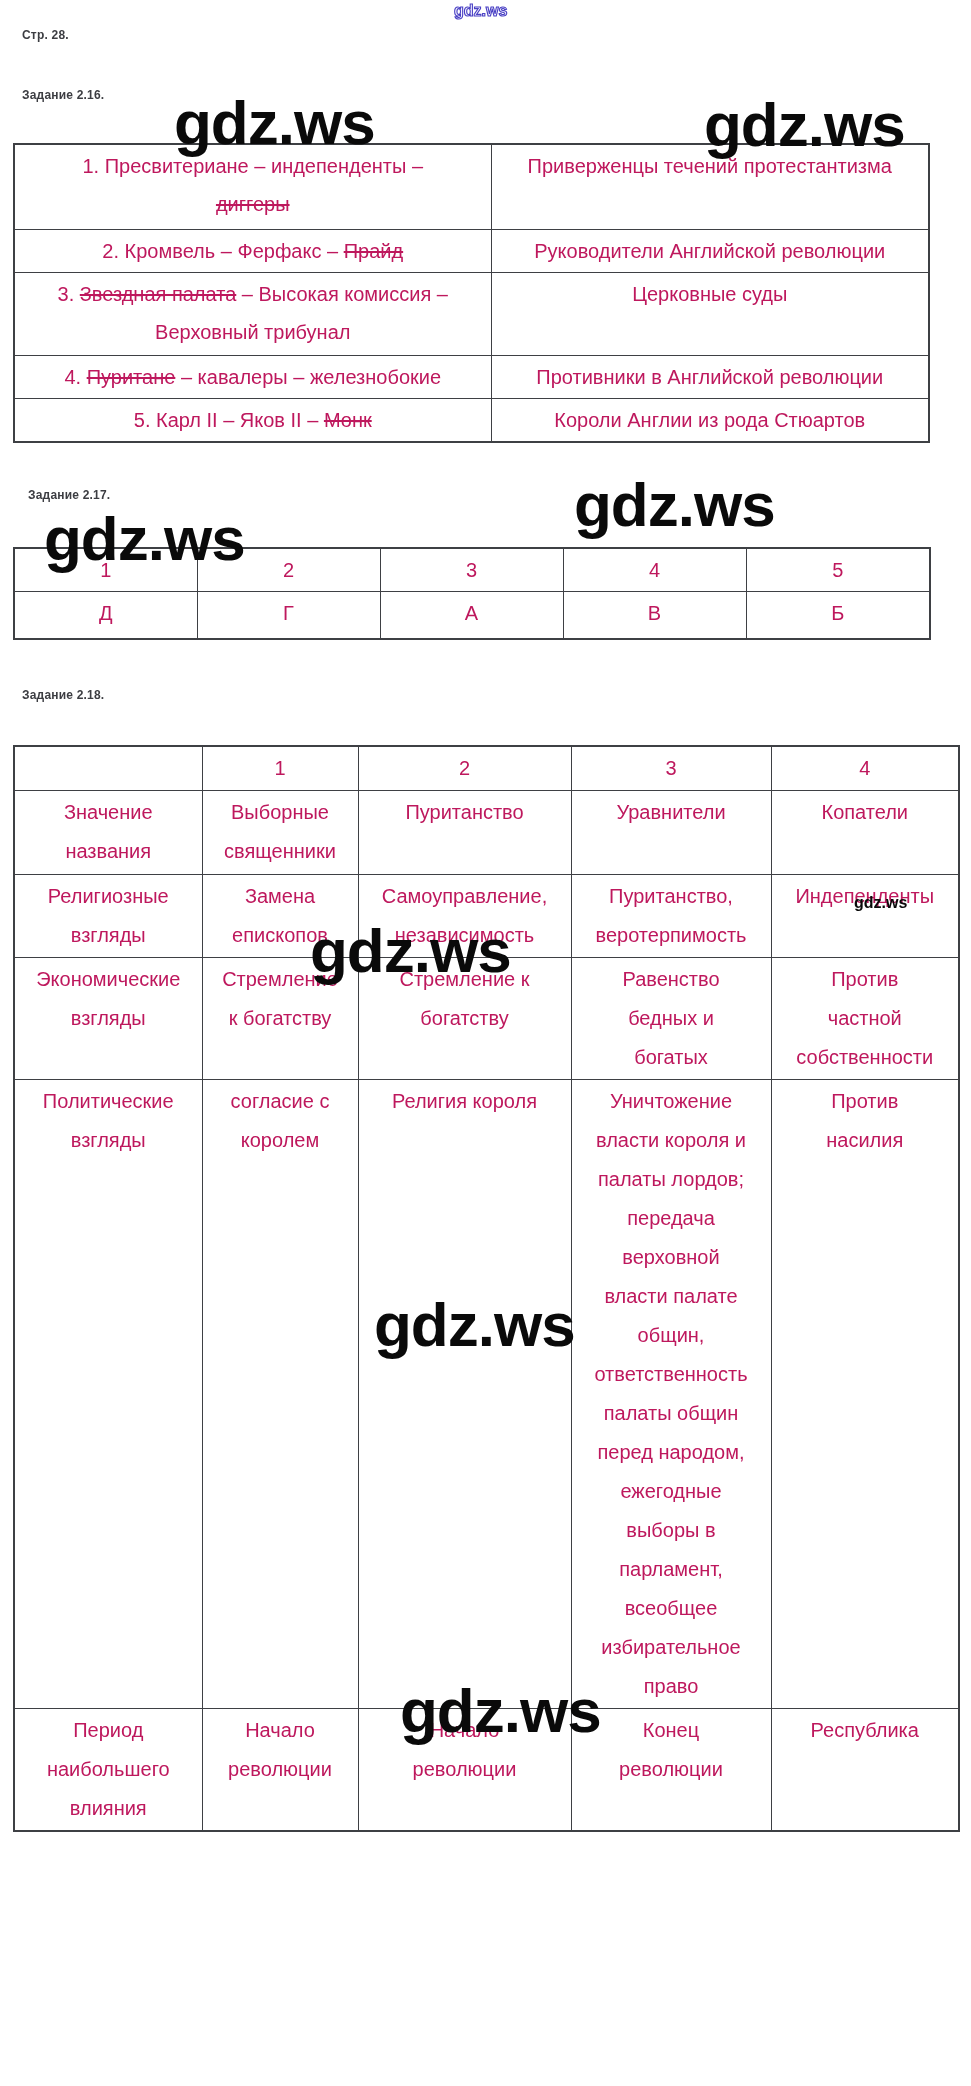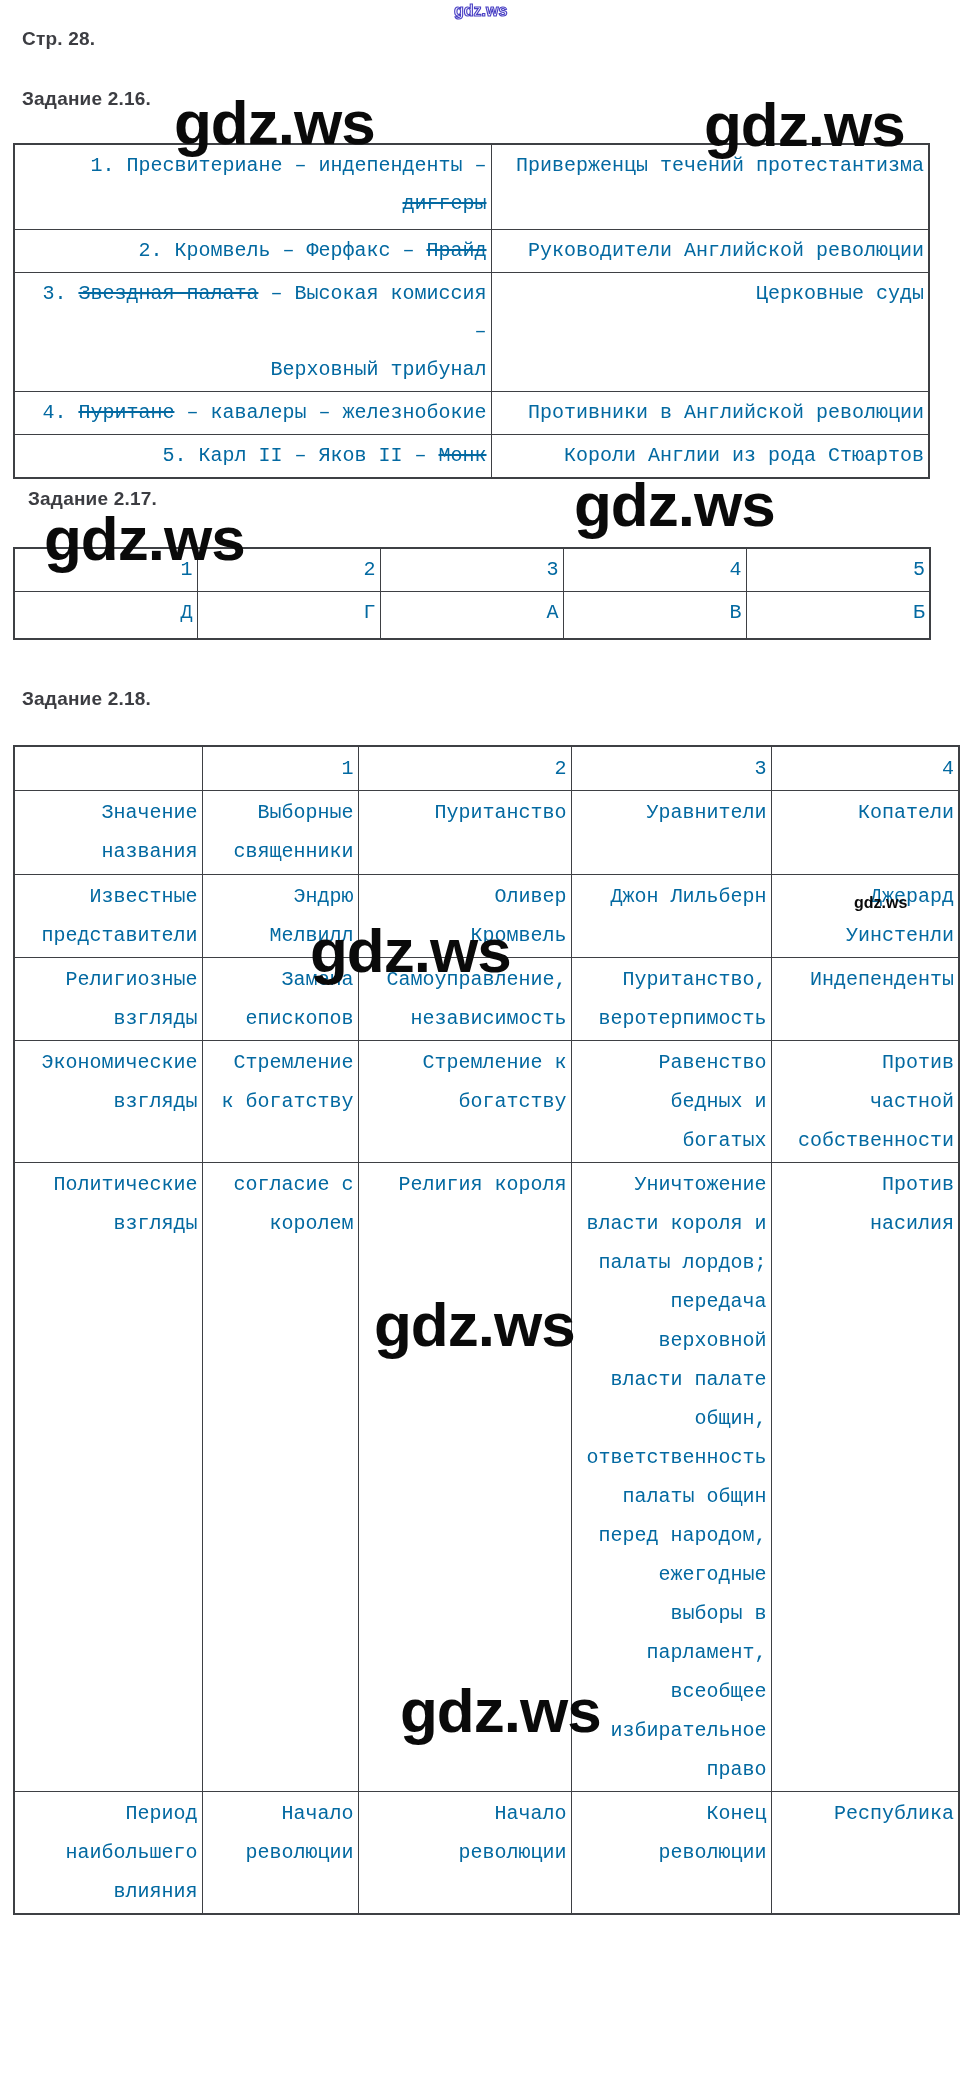--- a/index.html
+++ b/index.html
@@ -1,23 +1,23 @@
 <!DOCTYPE html>
 <html><head>
 <meta charset="utf-8">
 <style>
   html,body{margin:0;padding:0;background:#fff;}
   .page{position:relative;width:971px;height:2086px;background:#ffffff;
         font-family:"Liberation Sans","DejaVu Sans",sans-serif;overflow:hidden;}
-  .heading{position:absolute;font-size:19px;font-weight:700;color:#3c3d42;letter-spacing:.2px;}
+  .heading{position:absolute;font-size:12px;font-weight:700;color:#3c3d42;letter-spacing:.2px;}
   table.sheet{position:absolute;border-collapse:collapse;table-layout:fixed;
         border:2px solid #3e4044;}
-  table.sheet td{border:1.4px solid #3e4044;vertical-align:top;text-align:right;
-        color:#0369a1;font-size:20px;line-height:38px;padding:2px 4px;
-        white-space:pre-line;overflow:hidden;font-family:Liberation Mono, monospace;}
+  table.sheet td{border:1.4px solid #3e4044;vertical-align:top;text-align:center;
+        color:#be185d;font-size:20px;line-height:38px;padding:2px 4px;
+        white-space:pre-line;overflow:hidden;}
   #table218 td{line-height:39px;}
   .strike{text-decoration:line-through;}
   .wm{position:absolute;font-weight:700;color:#0a0a0a;white-space:nowrap;z-index:5;}
   .wm-big{font-size:62px;line-height:1;letter-spacing:-1px;}
   .wm-tiny{font-size:16px;line-height:1;}
   .wm-outline{position:absolute;font-weight:700;font-size:16px;line-height:1;
         color:#f7f6ff;-webkit-text-stroke:1.1px #4a41c4;z-index:5;white-space:nowrap;}
 </style>
 </head>
 <body>
@@ -102,31 +102,20 @@
         </tr>
         <tr style="height: 84px; padding-left: 36px;">
           <td>Значение
 названия</td>
           <td>Выборные
 священники</td>
           <td>Пуританство</td>
           <td>Уравнители</td>
           <td>Копатели</td>
         </tr>
-        <tr style="height: 82px;">
-          <td>Известные
-представители</td>
-          <td>Эндрю
-Мелвилл</td>
-          <td>Оливер
-Кромвель</td>
-          <td>Джон Лильберн</td>
-          <td>Джерард
-Уинстенли</td>
-        </tr>
         <tr style="height: 80px;">
           <td>Религиозные
 взгляды</td>
           <td>Замена
 епископов</td>
           <td>Самоуправление,
 независимость</td>
           <td>Пуританство,
 веротерпимость</td>
           <td>Индепенденты</td>

